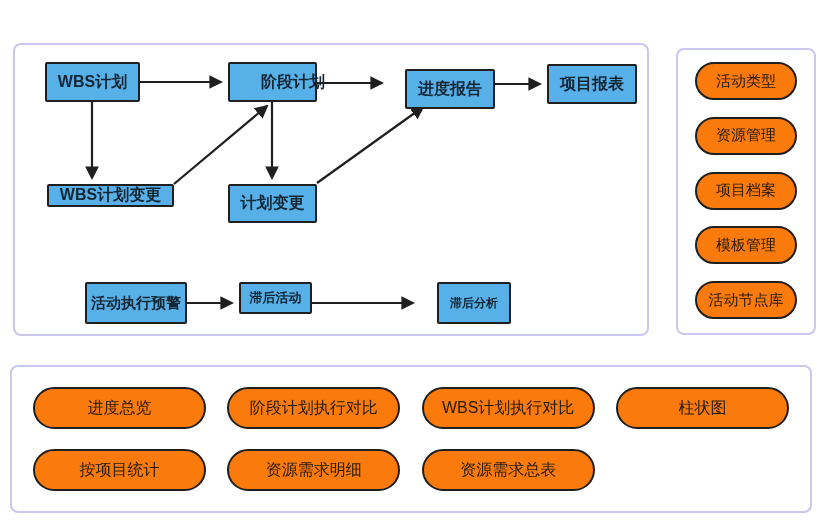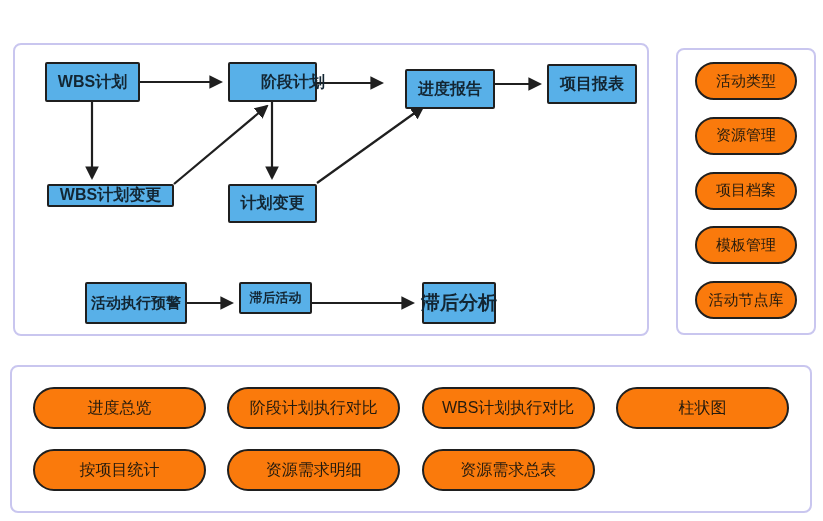--- a/index.html
+++ b/index.html
@@ -41,21 +41,21 @@
     cursor: pointer;
   }
   .n-wbs-plan        { left: 30px;  top: 17px;  width: 95px;  height: 40px; }
   .n-phase-plan      { left: 213px; top: 17px;  width: 89px;  height: 40px; padding-left: 41px; }
   .n-progress-report { left: 374px; top: 24px;  width: 90px;  height: 40px; margin-left: 16px; }
   .n-project-report  { left: 532px; top: 19px;  width: 90px;  height: 40px; }
   .n-wbs-plan-change { left: 32px;  top: 139px; width: 127px; height: 23px; }
   .n-plan-change     { left: 213px; top: 139px; width: 89px;  height: 39px; }
   .n-activity-warn   { left: 23px;  top: 237px; width: 102px; height: 42px; font-size: 15px; margin-left: 47px; }
   .n-lag-activity    { left: 224px; top: 237px; width: 73px;  height: 32px; font-size: 13px; font-family: Liberation Mono, monospace; }
-  .n-lag-analysis    { left: 407px; top: 237px; width: 74px;  height: 42px; font-size: 19px; }
+  .n-lag-analysis    { left: 422px; top: 237px; width: 74px;  height: 42px; font-size: 12px; }
 
   .pill {
     background: #fa7a0c;
     border: 2.5px solid #1f1f1f;
     display: flex; align-items: center; justify-content: center;
     font-weight: 400; color: #241b0e;
     white-space: nowrap;
     cursor: pointer;
     font-family: inherit;
   }

